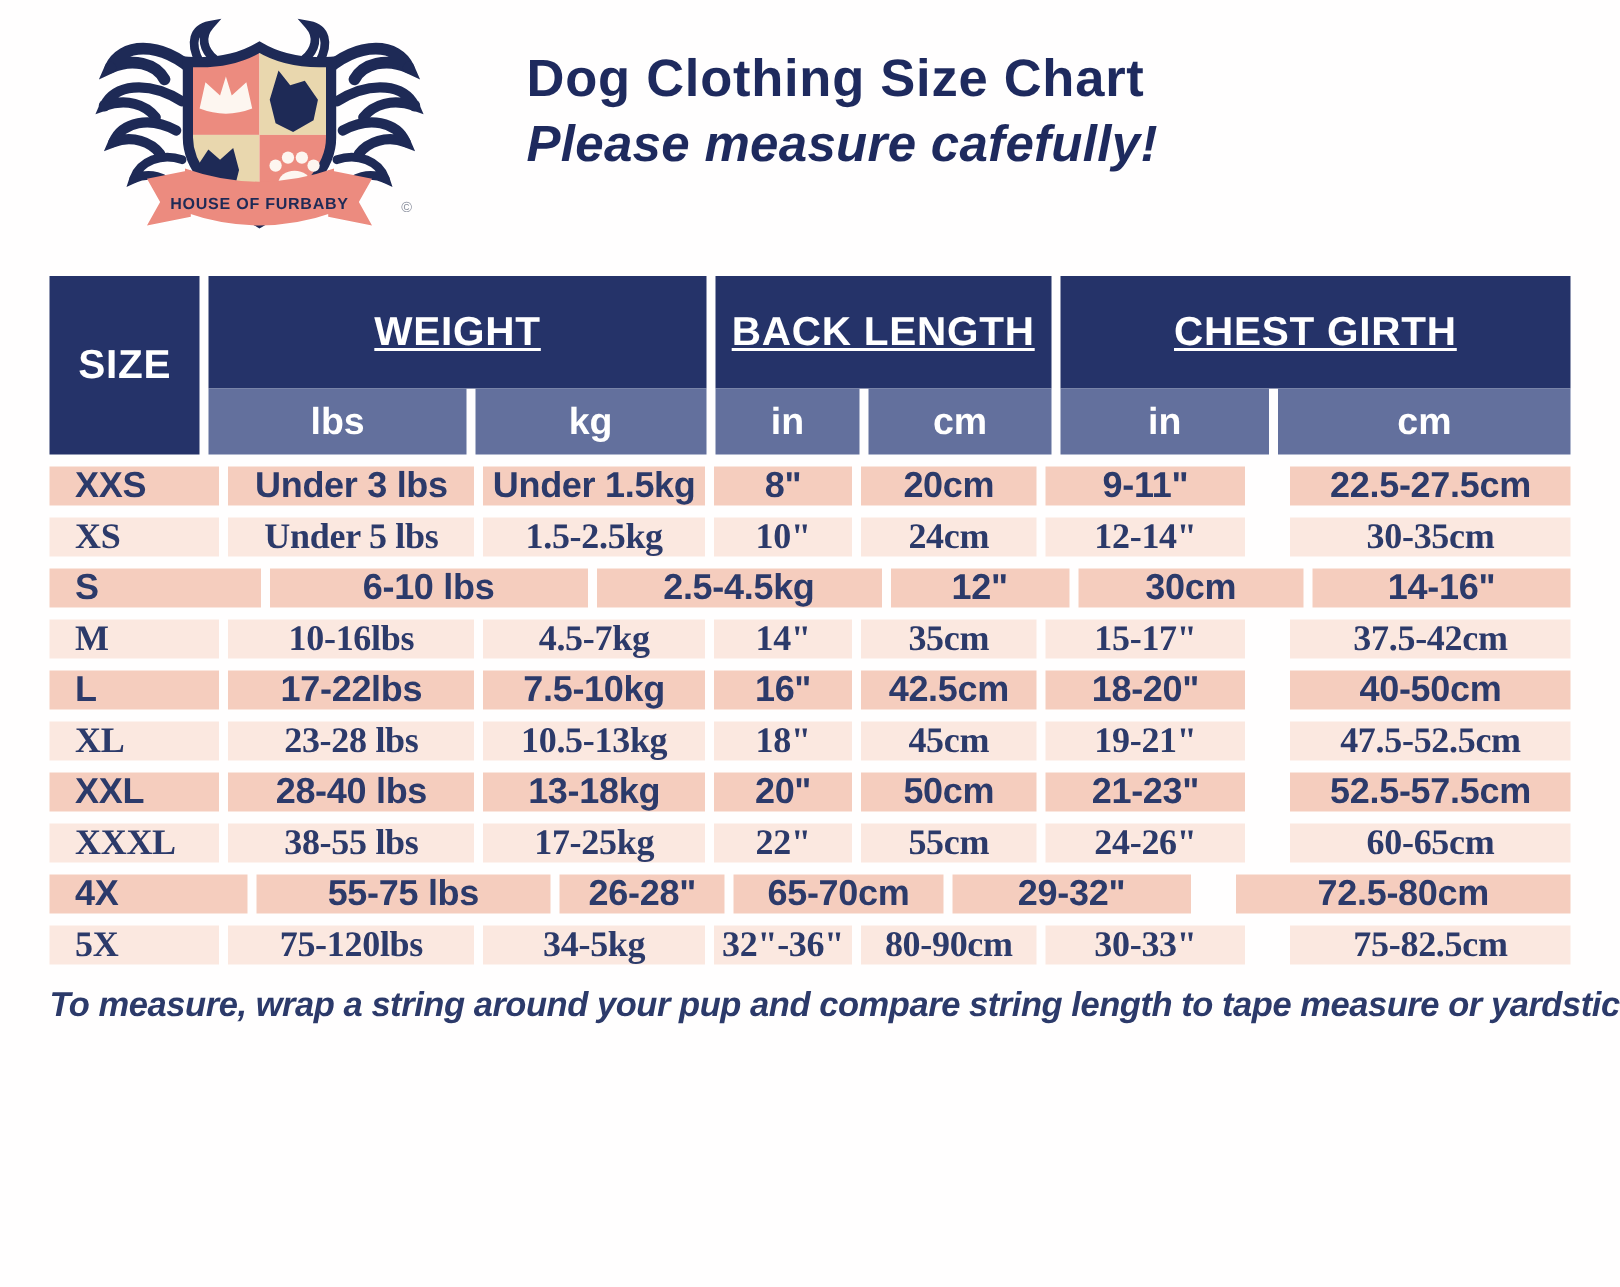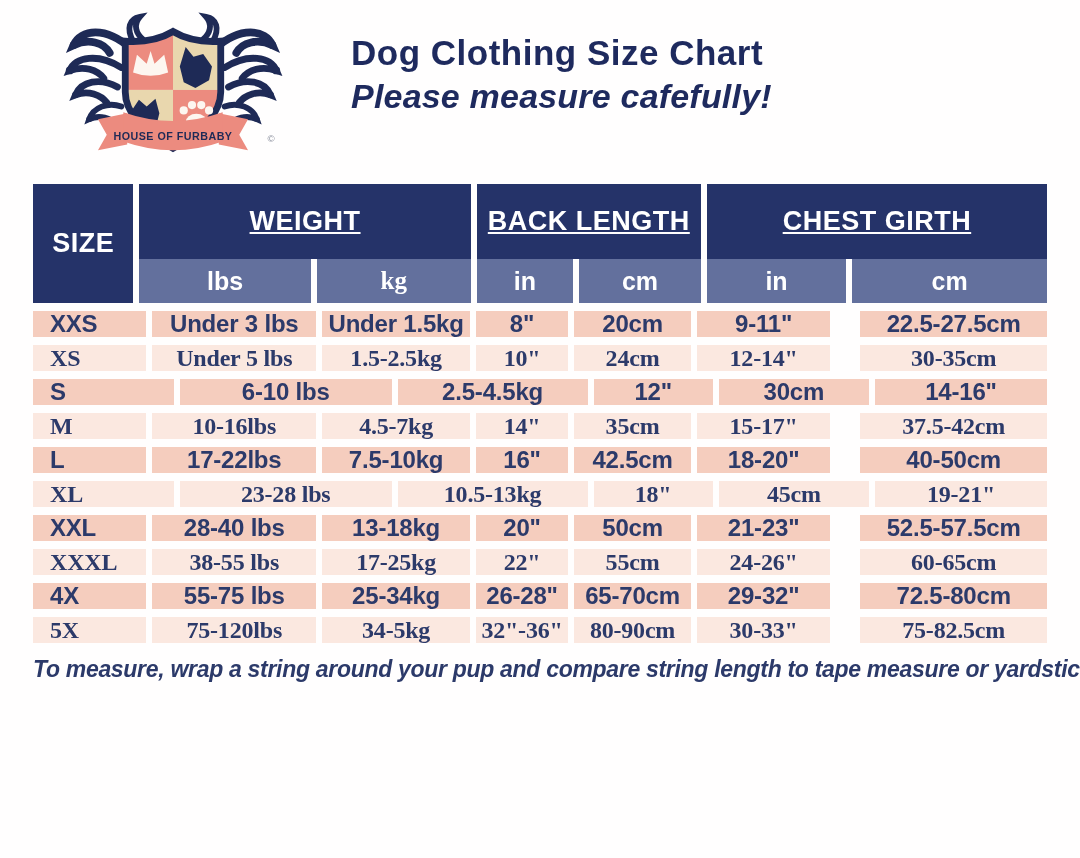--- a/index.html
+++ b/index.html
@@ -24,21 +24,21 @@
   
   .sizetable{width:100%;}
   .thead{display:flex;gap:6px;height:119px;margin-top:11px;}
   .hcell,.gh,.sh{color:#fff;font-weight:bold;display:flex;align-items:center;justify-content:center;}
   .size-col{flex:103 0 0;background:var(--navy);font-size:27px;letter-spacing:.5px;}
   .group{display:flex;flex-direction:column;}
   .g-weight{flex:340 0 0;} .g-back{flex:230 0 0;} .g-chest{flex:349 0 0;}
   .gh{height:75px;background:var(--navy);font-size:27px;letter-spacing:.5px;text-decoration:underline;}
   .sub{flex:1;display:flex;gap:6px;}
   .sh{background:var(--slate);font-size:25px;}
-  .u-a{flex:176 0 0;} .u-b{flex:158 0 0;font-family:Liberation Serif, serif;}
+  .u-a{flex:176 0 0;} .u-b{flex:158 0 0;}
   .u-c{flex:99 0 0;}  .u-d{flex:125 0 0;}
   .u-e{flex:143 0 0;} .u-f{flex:200 0 0;}
 
   .tr{display:flex;gap:6px;height:26px;margin-top:8px;}
   .td{display:flex;align-items:center;justify-content:center;
       color:var(--ink);font-weight:bold;font-size:24px;letter-spacing:-.2px;}
   .c1{flex:103 0 0;justify-content:flex-start;padding-left:17px;}
   .c2{flex:176 0 0;} .c3{flex:158 0 0;} .c4{flex:99 0 0;}
   .c5{flex:125 0 0;} .c6{flex:143 0 0;} .c7{flex:200 0 0;margin-left:24px;}
   .odd  .td{background:var(--row-dark);}
@@ -196,20 +196,21 @@
       <div class="td c7">40-50cm</div>
     </div>
 
     <div class="tr even">
       <div class="td c1">XL</div>
       <div class="td c2">23-28 lbs</div>
       <div class="td c3">10.5-13kg</div>
       <div class="td c4">18"</div>
       <div class="td c5">45cm</div>
       <div class="td c6">19-21"</div>
+      <div class="td c7">47.5-52.5cm</div>
     </div>
 
     <div class="tr odd">
       <div class="td c1">XXL</div>
       <div class="td c2">28-40 lbs</div>
       <div class="td c3">13-18kg</div>
       <div class="td c4">20"</div>
       <div class="td c5">50cm</div>
       <div class="td c6">21-23"</div>
       <div class="td c7">52.5-57.5cm</div>
@@ -221,21 +222,20 @@
       <div class="td c3">17-25kg</div>
       <div class="td c4">22"</div>
       <div class="td c5">55cm</div>
       <div class="td c6">24-26"</div>
       <div class="td c7">60-65cm</div>
     </div>
 
     <div class="tr odd">
       <div class="td c1">4X</div>
       <div class="td c2">55-75 lbs</div>
-      <div class="td c3">25-34kg</div>
       <div class="td c4">26-28"</div>
       <div class="td c5">65-70cm</div>
       <div class="td c6">29-32"</div>
       <div class="td c7">72.5-80cm</div>
     </div>
 
     <div class="tr even">
       <div class="td c1">5X</div>
       <div class="td c2">75-120lbs</div>
       <div class="td c3">34-5kg</div>

